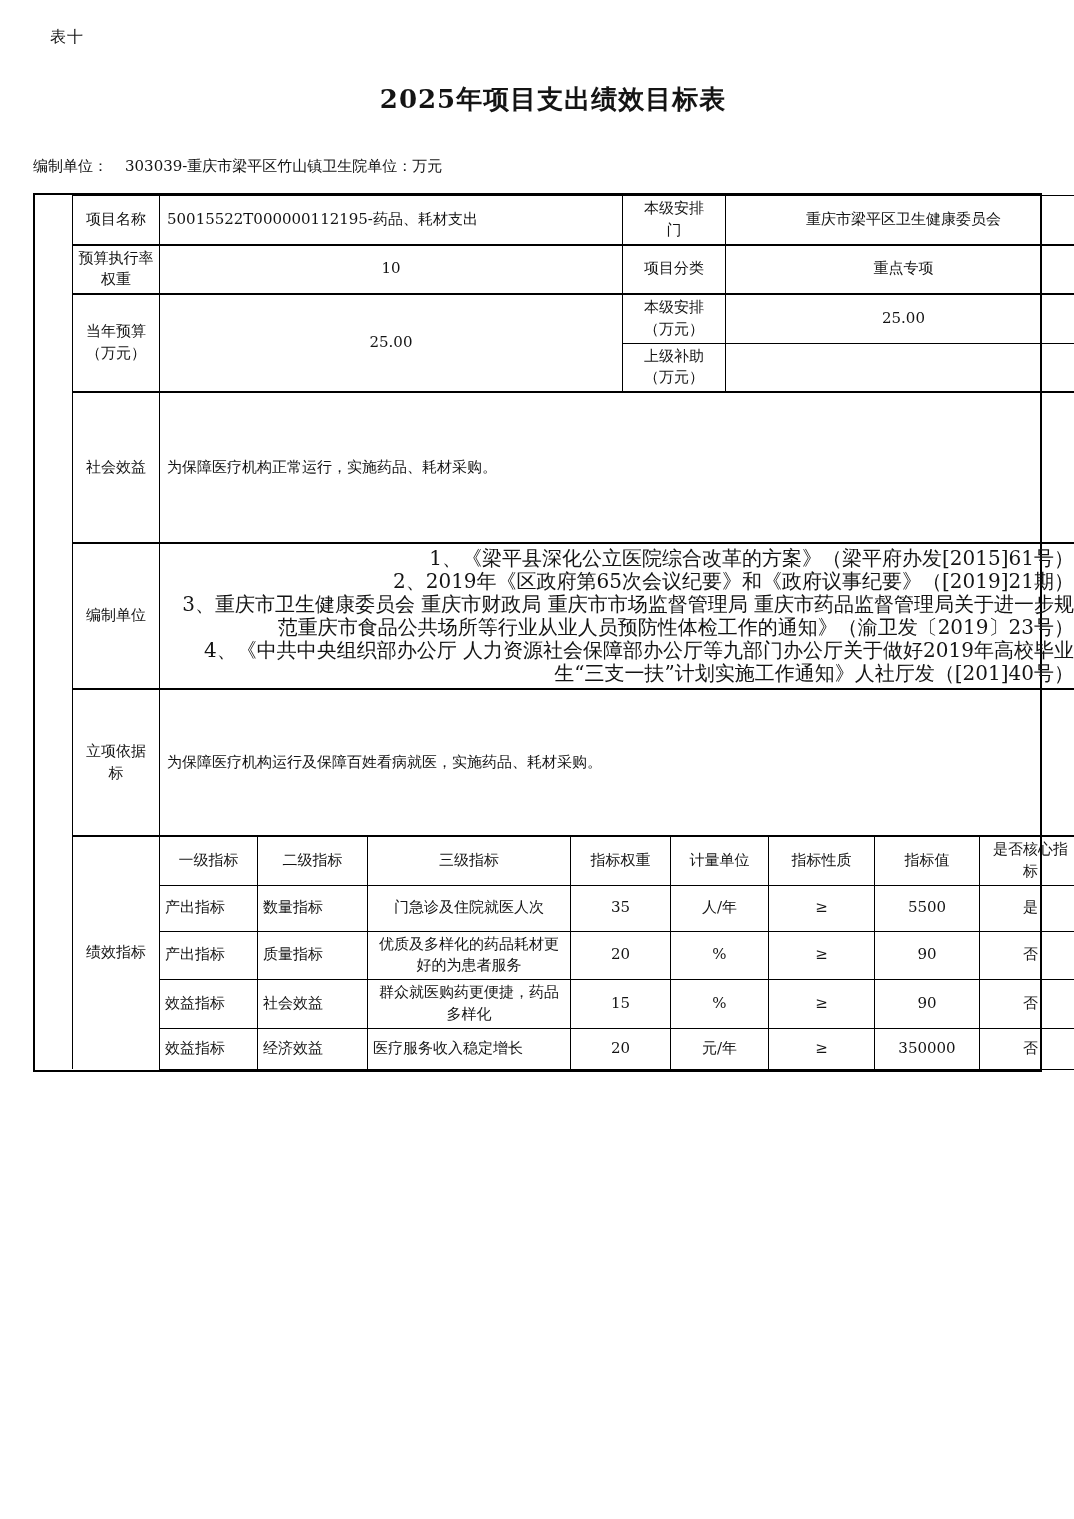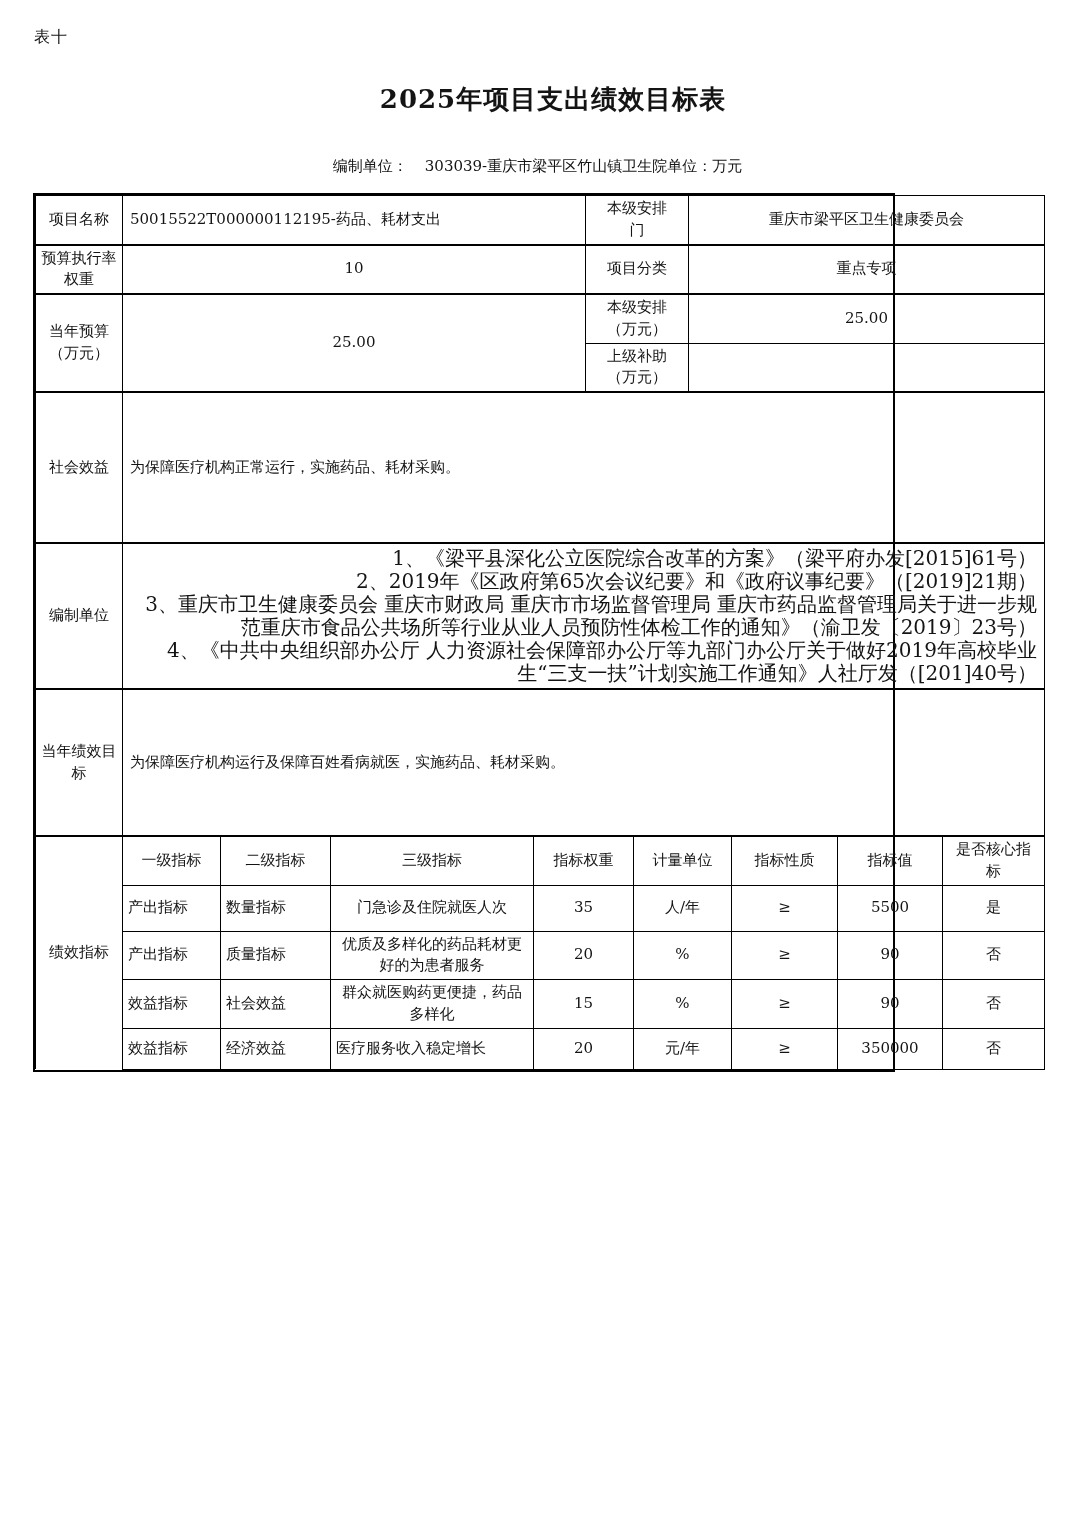--- a/index.html
+++ b/index.html
@@ -7,52 +7,53 @@
   body { font-family: "DejaVu Serif", "Liberation Serif", serif; color: #141414; }
   .page {
     position: relative;
     width: 1074px;
     height: 1519px;
     background: #ffffff;
     overflow: hidden;
   }
   .form-tag {
     position: absolute;
-    left: 34px;
+    left: 50px;
     top: 27px;
     font-size: 16px;
     letter-spacing: 1px;
   }
   .doc-title {
     position: absolute;
     left: 16px;
     top: 82px;
     width: 100%;
     text-align: center;
     font-size: 26px;
     font-weight: bold;
     letter-spacing: 1px;
   }
   .meta-row {
     position: absolute;
     left: 33px;
     top: 157px;
     width: 1009px;
     display: flex;
-    justify-content: center;
+    justify-content: flex-start;
     font-size: 15px;
   }
   .meta-left .meta-val { margin-left: 17px; }
   .tbl-wrap {
     position: absolute;
     left: 33px;
     top: 193px;
-    width: 862px;
+    width: 1009px;
     border: 2px solid #000;
     background: #fff;
+    padding-left: 37px;
   }
   table {
     width: 100%;
     border-collapse: collapse;
     table-layout: fixed;
   }
   td {
     border: 1px solid #000;
     font-size: 15px;
     text-align: center;
@@ -145,21 +146,21 @@
       <tr class="rA6">
         <td class="lbl">编制单位</td>
         <td class="basis-cell" colspan="3">
           <div class="basis-item">1、《梁平县深化公立医院综合改革的方案》（梁平府办发[2015]61号）</div>
           <div class="basis-item">2、2019年《区政府第65次会议纪要》和《政府议事纪要》（[2019]21期）</div>
           <div class="basis-item">3、重庆市卫生健康委员会 重庆市财政局 重庆市市场监督管理局 重庆市药品监督管理局关于进一步规范重庆市食品公共场所等行业从业人员预防性体检工作的通知》（渝卫发〔2019〕23号）</div>
           <div class="basis-item">4、《中共中央组织部办公厅 人力资源社会保障部办公厅等九部门办公厅关于做好2019年高校毕业生“三支一扶”计划实施工作通知》人社厅发（[201]40号）</div>
         </td>
       </tr>
       <tr class="rA7">
-        <td class="lbl">当年绩效目
+        <td class="lbl">立项依据
 标</td>
         <td class="valtext" colspan="3">为保障医疗机构运行及保障百姓看病就医，实施药品、耗材采购。</td>
       </tr>
     </tbody>
       </table>
 
     <table class="tblB">
       <colgroup>
         <col style="width:87px">
           <col style="width:98px">

